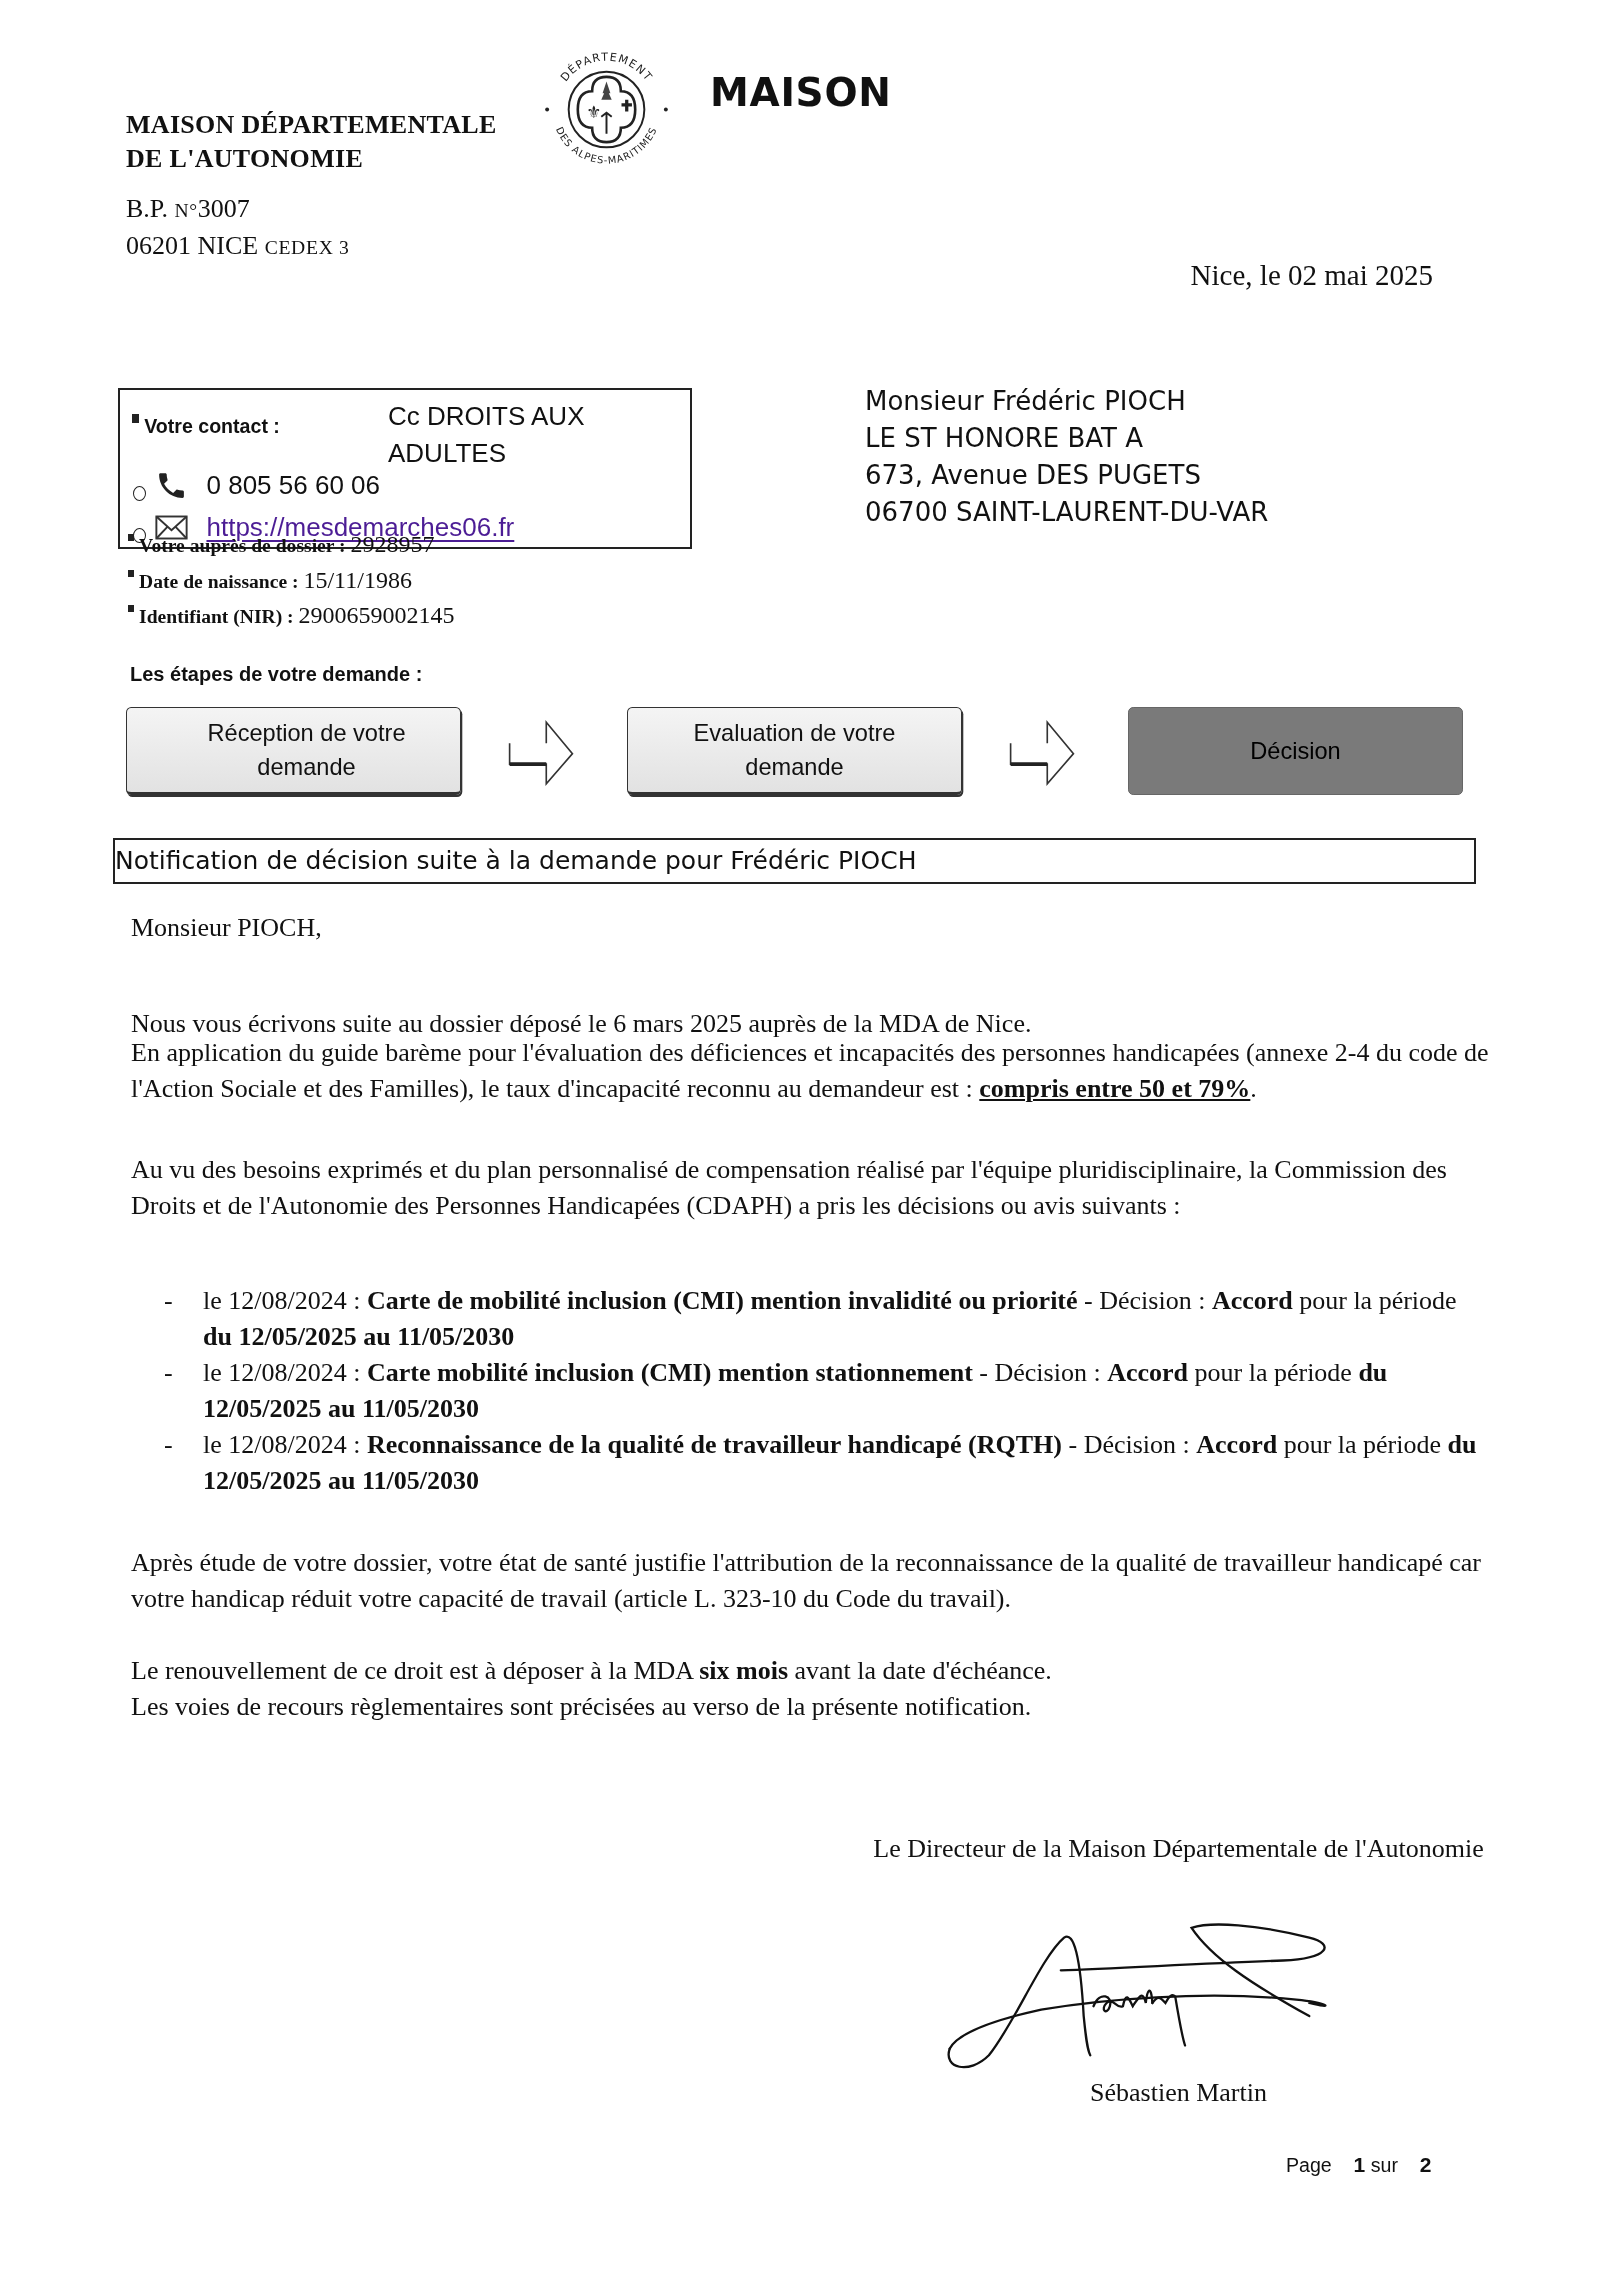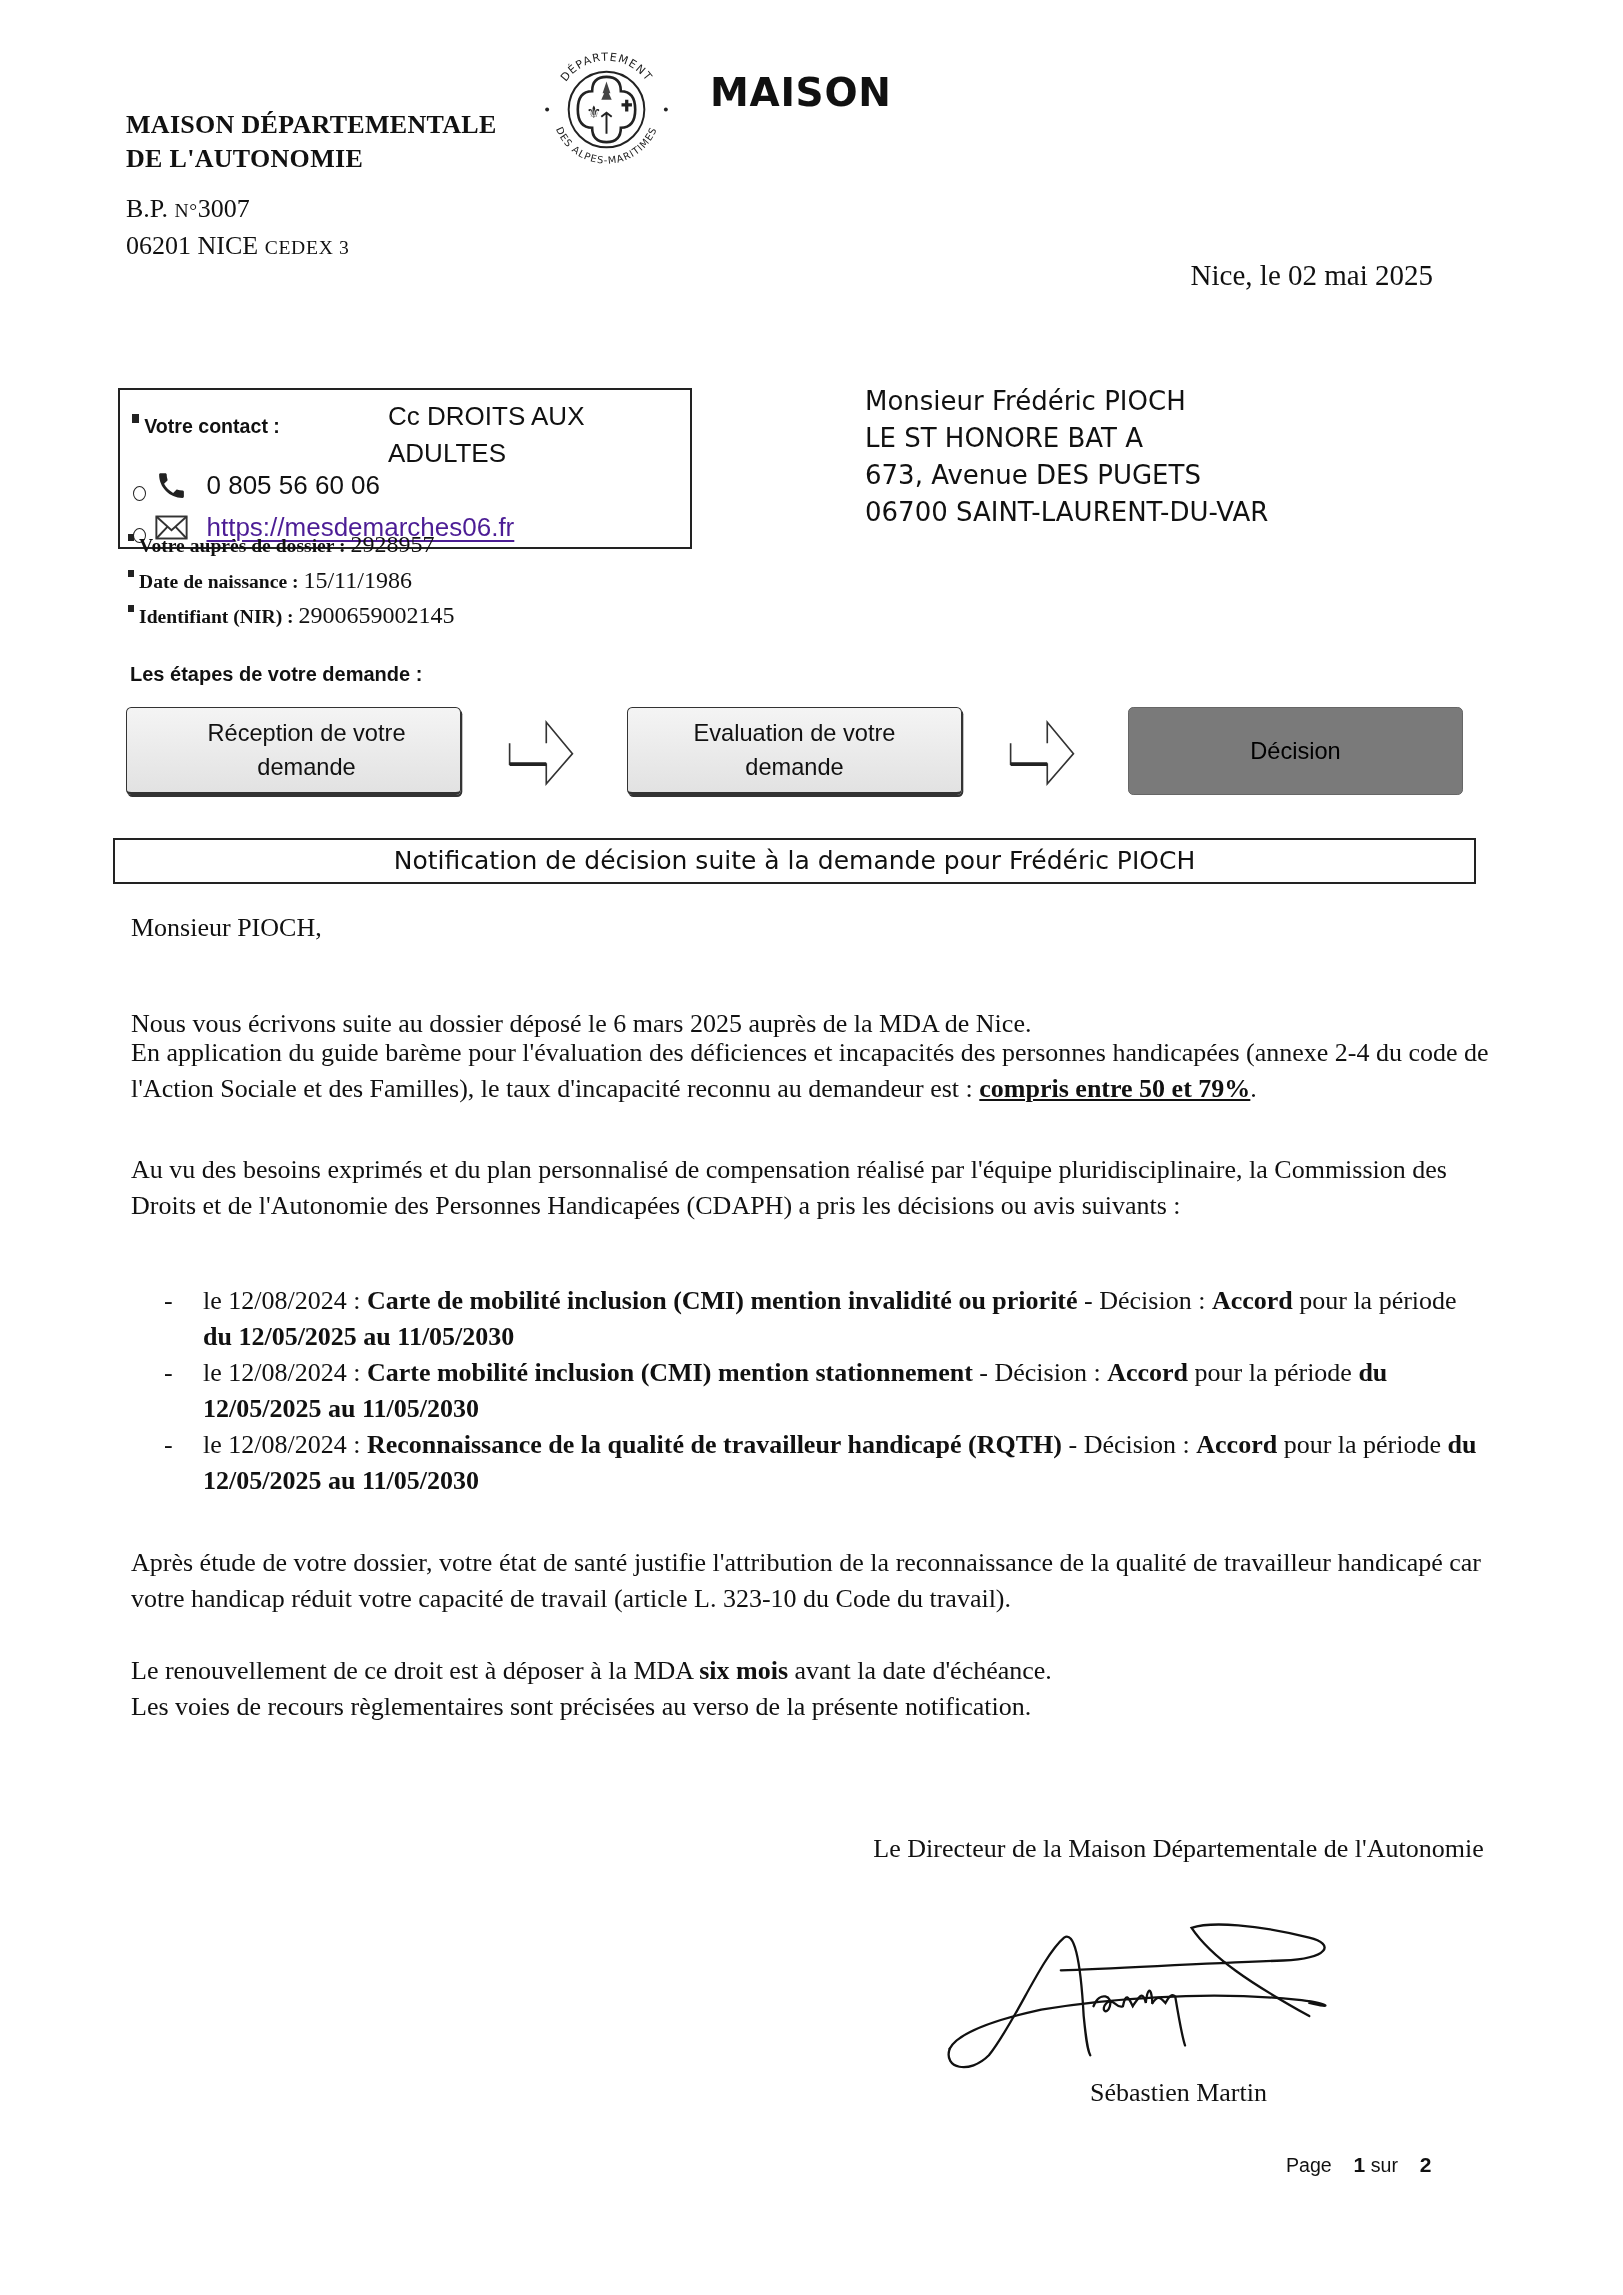--- a/index.html
+++ b/index.html
@@ -42,21 +42,21 @@
 
   
   .step { top:707px; height:88px; width:335px; box-sizing:border-box; border:1.3px solid #333; border-radius:5.2px;
           display:flex; align-items:center; justify-content:center; text-align:center; font-size:23.6px; line-height:34px; }
   .step.done { background:linear-gradient(#f4f4f4,#e2e2e2); border-bottom:3.3px solid #333; box-shadow:1.3px 2px 0 #333; }
   .step.current { background:#7a7a7a; color:#000000; border-color:#666; }
   .arrow { top:717px; width:72px; height:72px; }
 
   
   .notif { left:113px; top:838px; width:1363px; height:46px; border:2px solid #222; box-sizing:border-box;
-           text-align:center; font-size:25px; line-height:42px; }
+           font-size:25px; line-height:42px; }
 
   
   .body-text { left:131px; width:1361px; font-size:26px; line-height:36px; }
   .b { font-weight:bold; }
   .u { text-decoration:underline; }
   .decisions { left:164px; width:1322px; font-size:26px; line-height:36px; }
   .decision { position:relative; padding-left:39px; margin-bottom:0; }
   .decision .dash { position:absolute; left:0; top:0; }
 
   .sig-title { left:851px; width:655px; top:1829px; text-align:center; font-size:26px; line-height:39px; }

